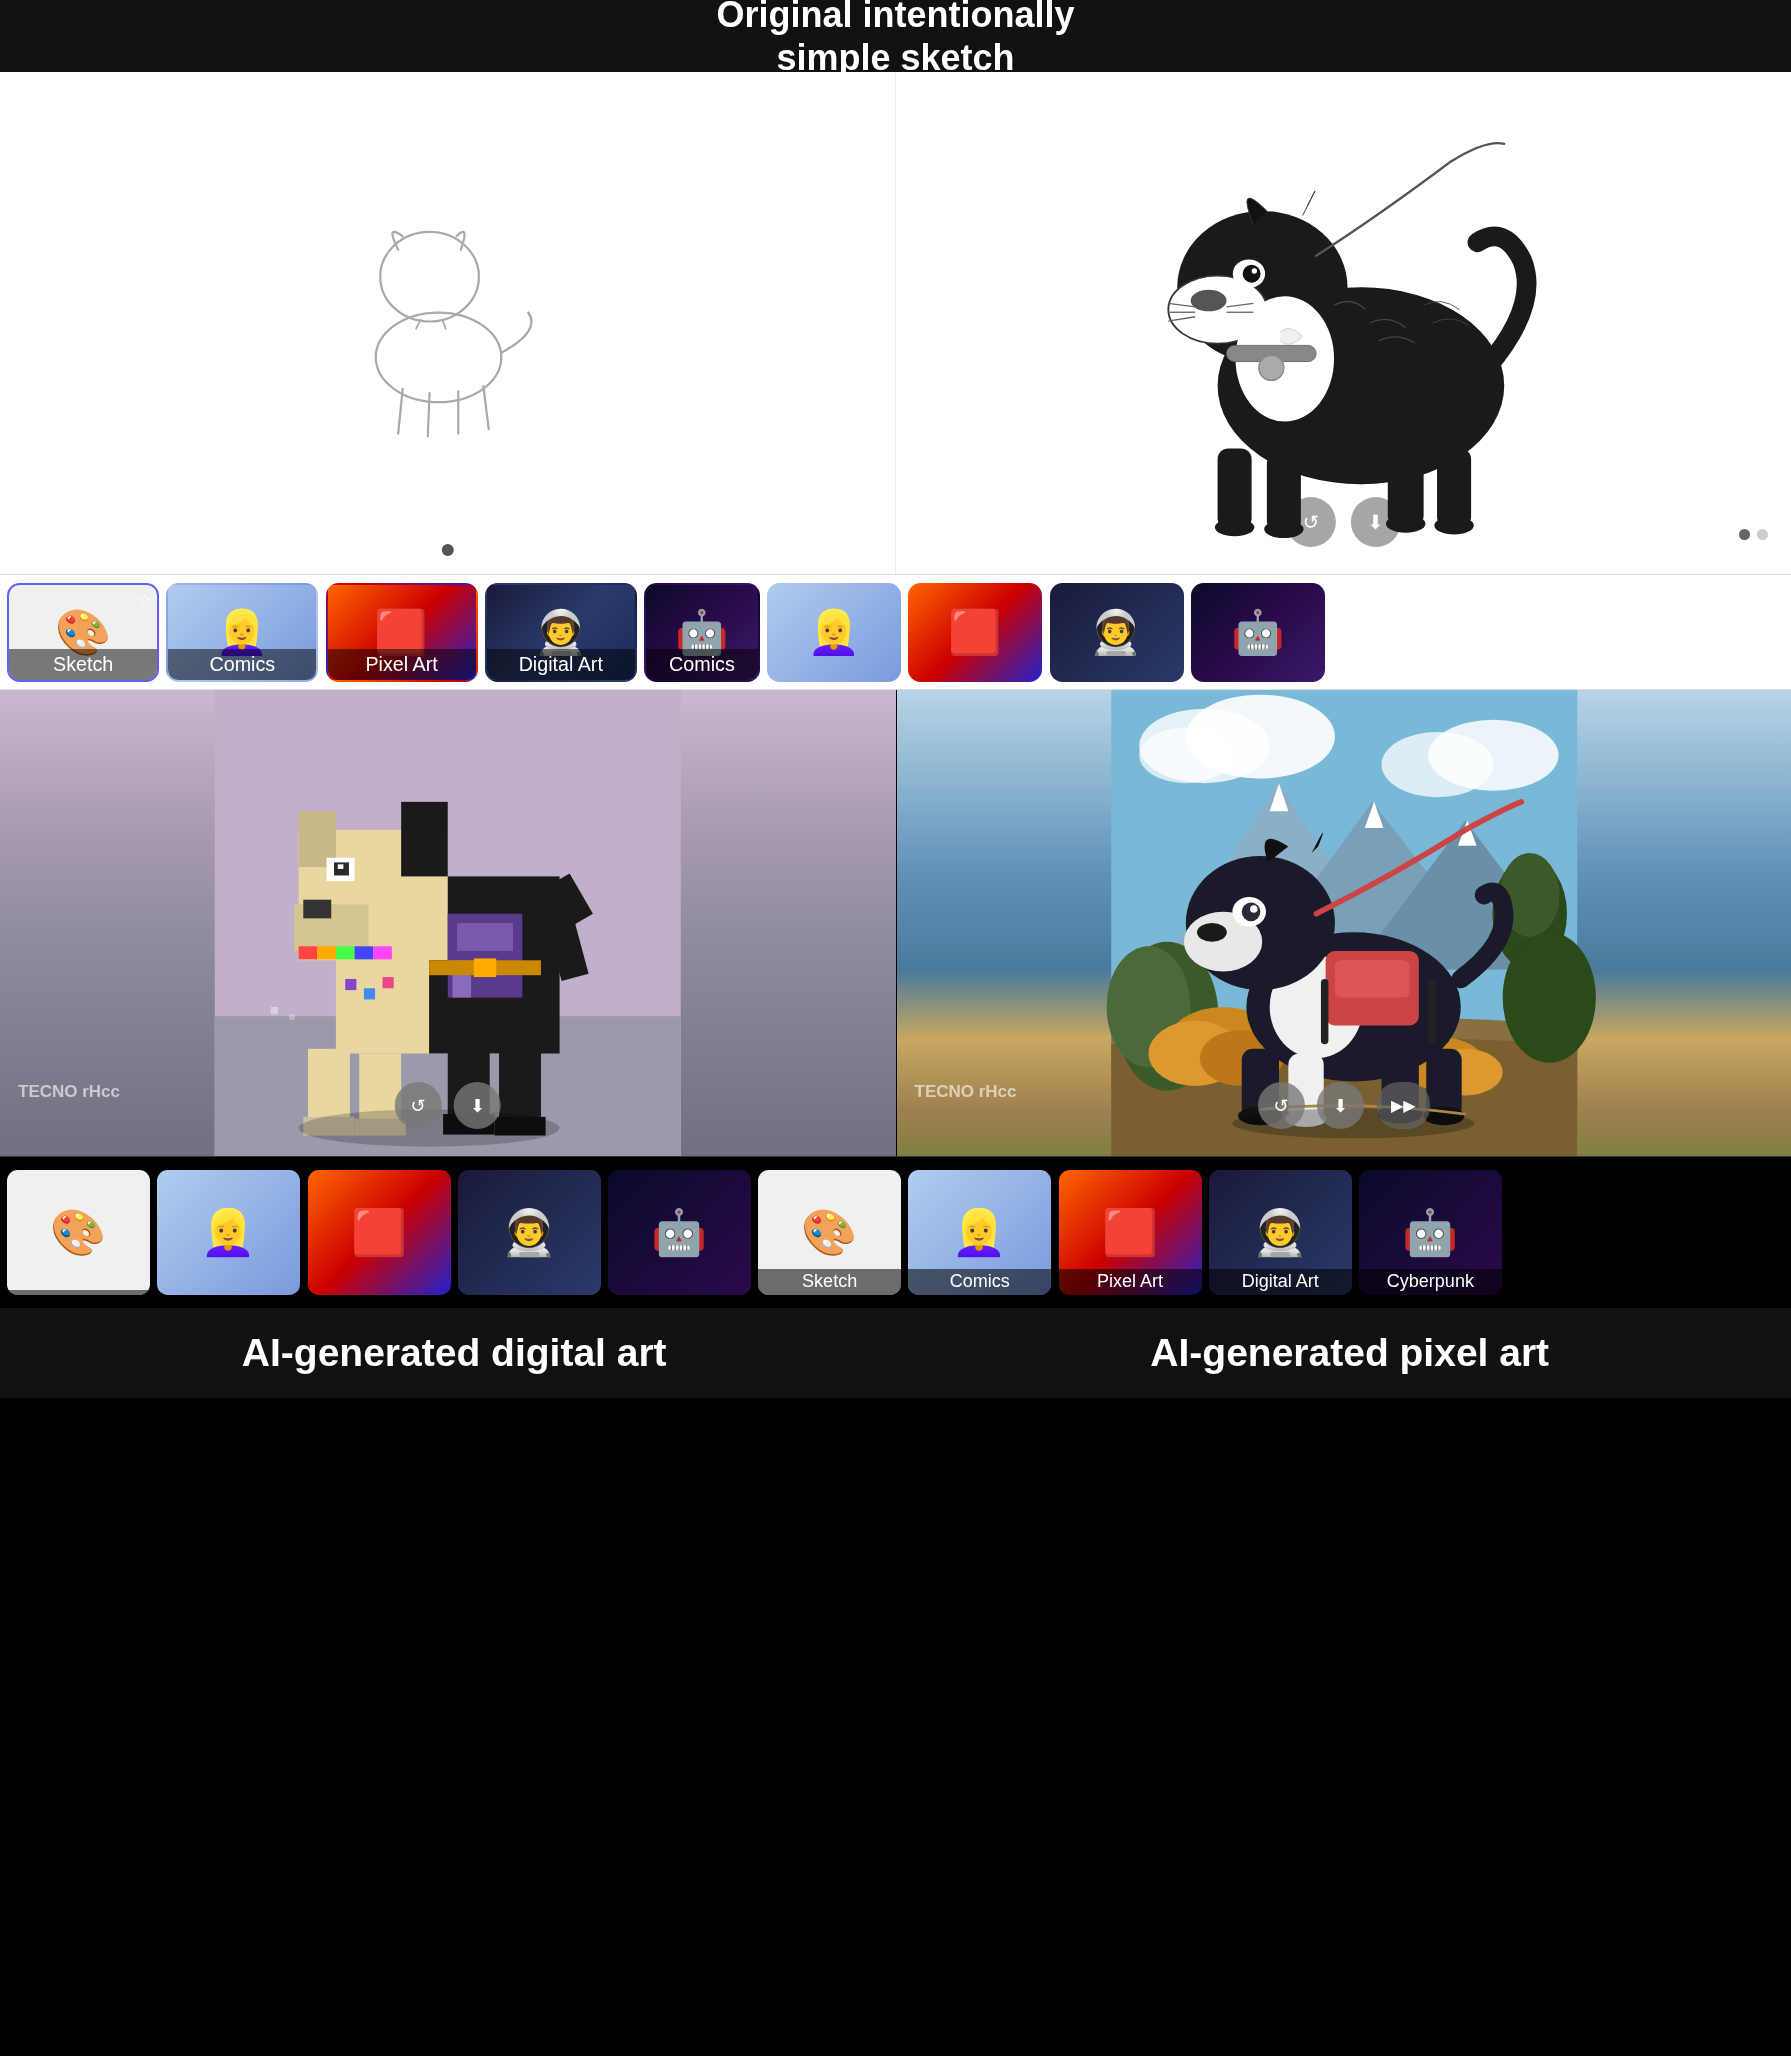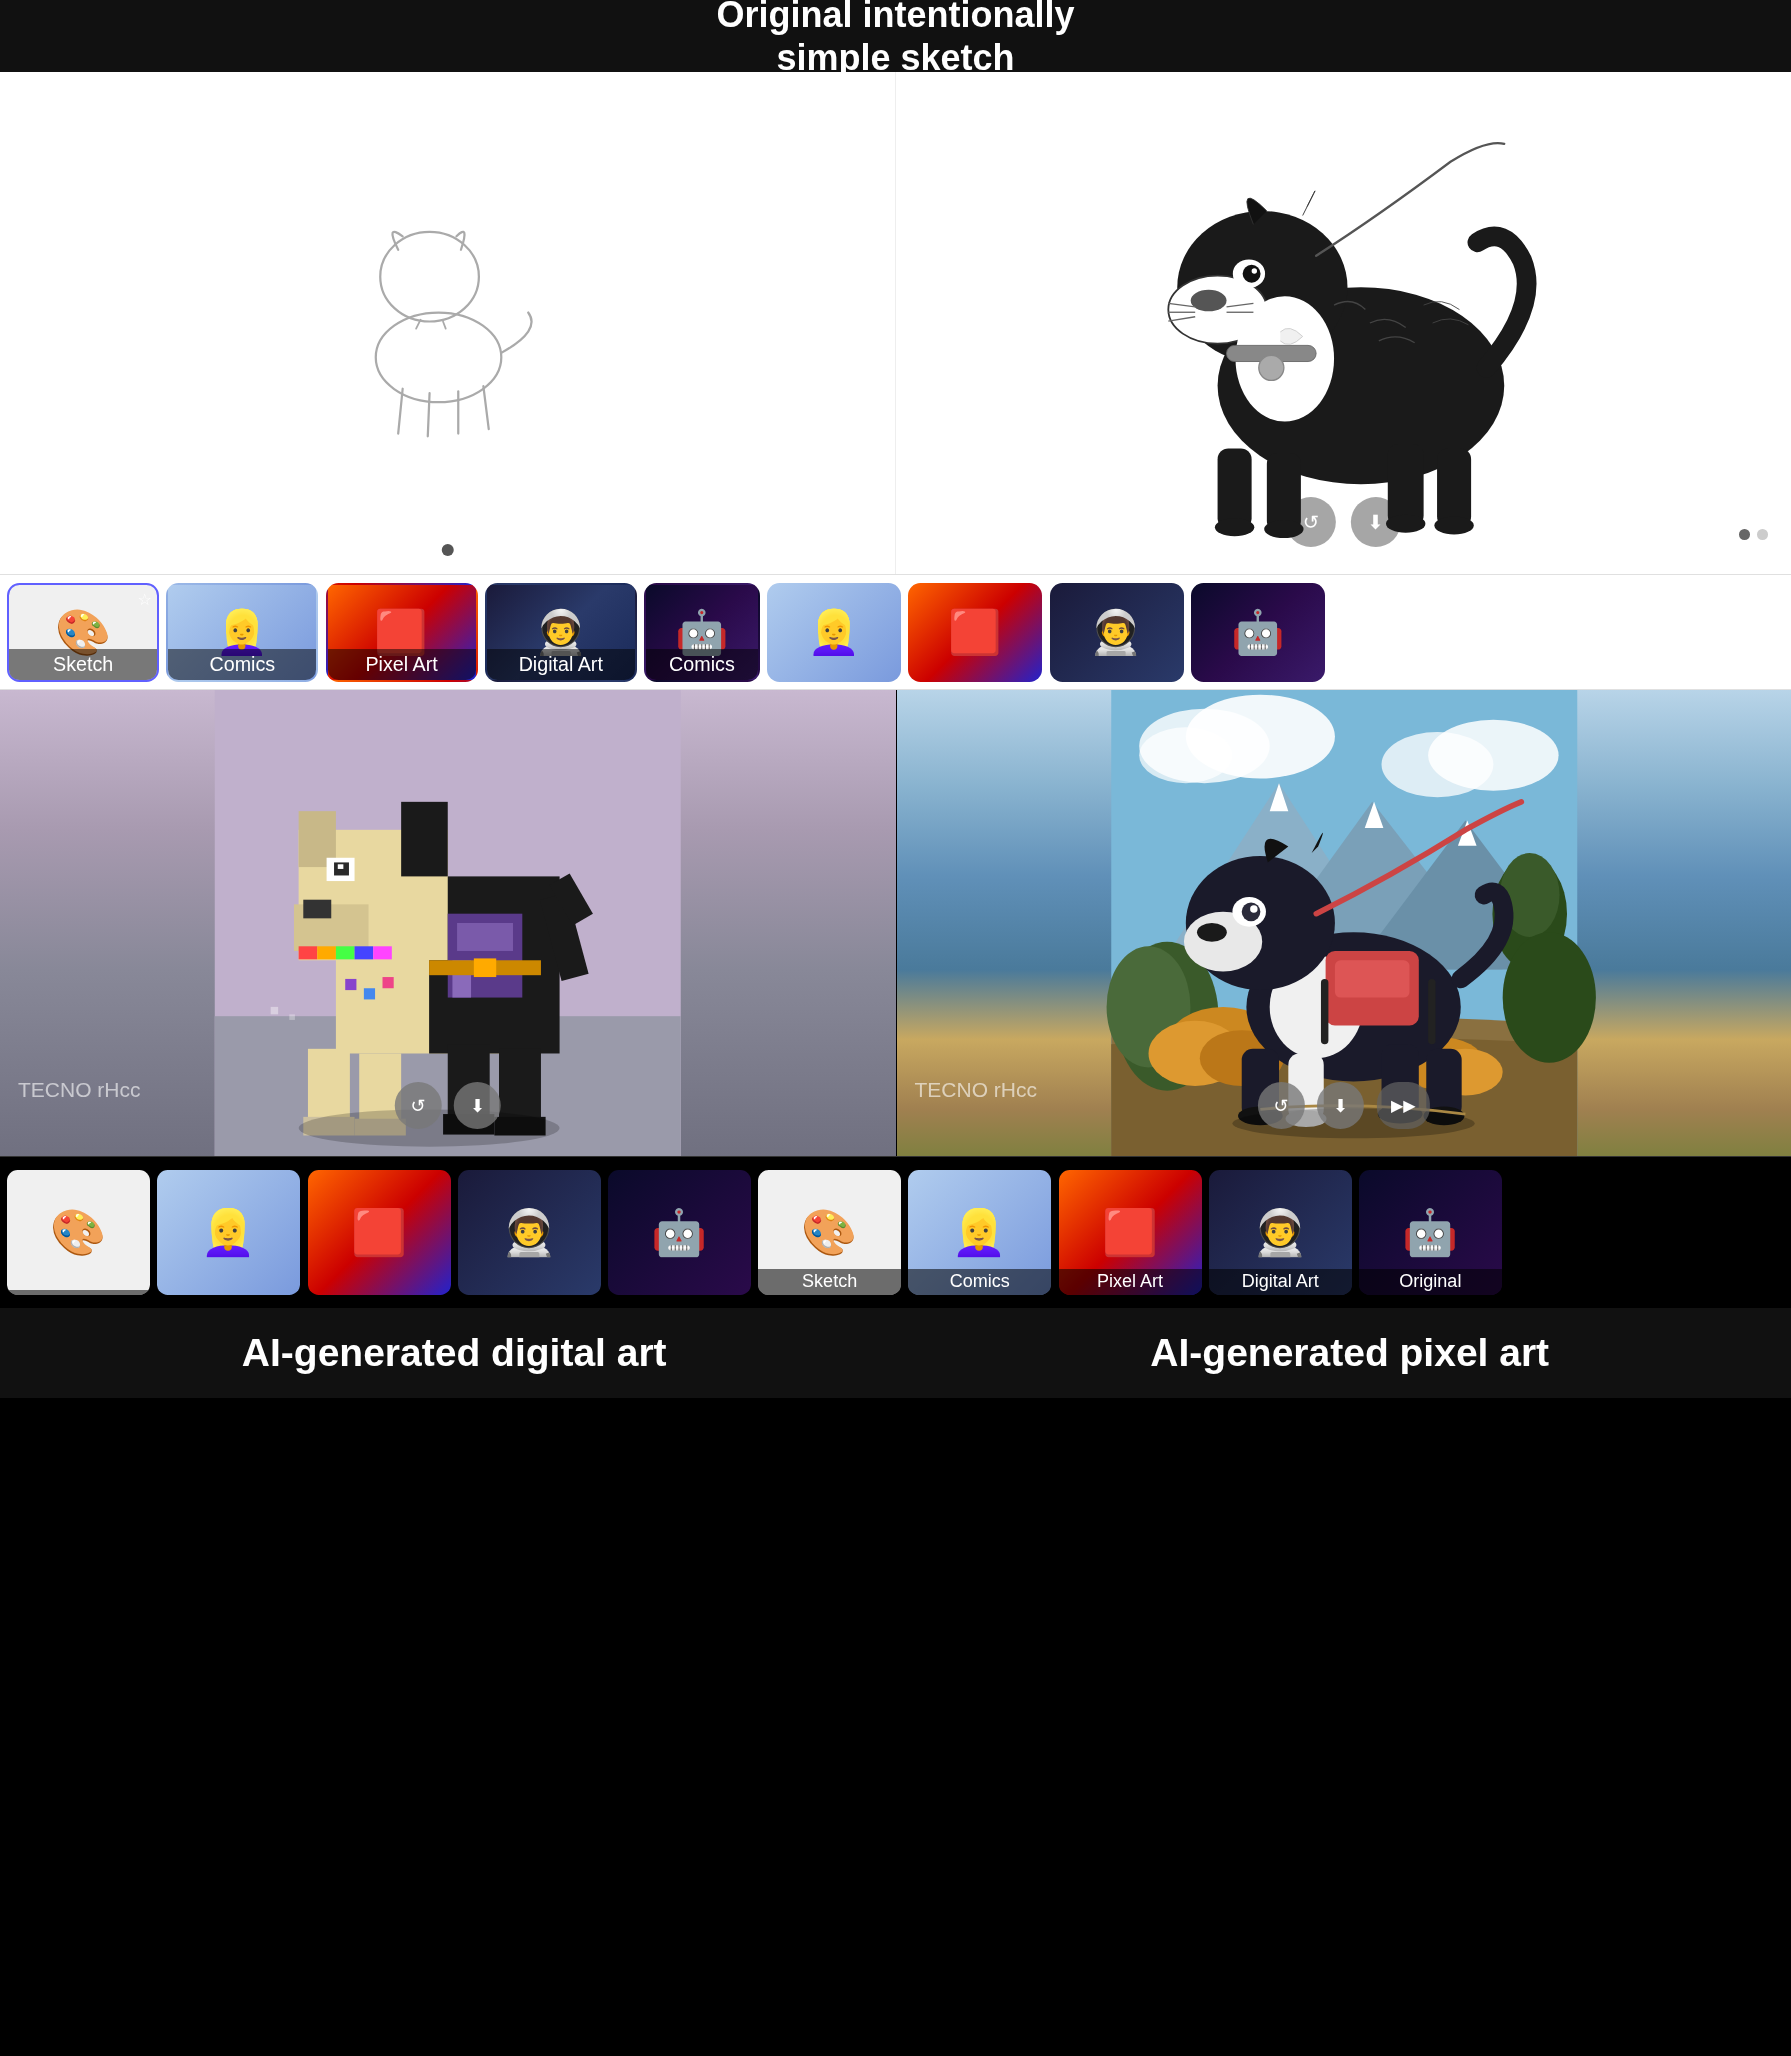--- a/index.html
+++ b/index.html
@@ -200,22 +200,22 @@
       background: linear-gradient(180deg, #b8d4e8 0%, #8ab4d0 20%, #6090b8 40%, #4a7a9b 60%, #c8a860 75%, #a08050 90%, #808040 100%);
       position: relative;
     }
 
     
     .watermark {
       position: absolute;
       bottom: 54px;
       left: 18px;
       color: rgba(255,255,255,0.6);
-      font-size: 21px;
-      font-weight: normal;
+      font-size: 17px;
+      font-weight: bold;
     }
 
     
     .bottom-strip {
       background: #000;
       width: 100%;
       height: 152px;
       display: flex;
       align-items: center;
       padding: 9px 7.2px;
@@ -669,21 +669,21 @@
   <div class="bottom-tab" style="background:linear-gradient(135deg,#ff6600,#cc0000,#2222cc); position:relative;">
     <div style="width:100%;height:100%;display:flex;align-items:center;justify-content:center;font-size:45px;">🟥</div>
     <div class="bottom-tab-label">Pixel Art</div>
   </div>
   <div class="bottom-tab" style="background:linear-gradient(135deg,#1a1a3a,#2a3a6a); position:relative;">
     <div style="width:100%;height:100%;display:flex;align-items:center;justify-content:center;font-size:45px;">👨‍🚀</div>
     <div class="bottom-tab-label">Digital Art</div>
   </div>
   <div class="bottom-tab" style="background:linear-gradient(135deg,#0a0a2a,#2a0a4a); position:relative;">
     <div style="width:100%;height:100%;display:flex;align-items:center;justify-content:center;font-size:45px;">🤖</div>
-    <div class="bottom-tab-label">Original</div>
+    <div class="bottom-tab-label">Cyberpunk</div>
   </div>
 </div>
 
 <div class="bottom-banner">
   <div class="bottom-banner-text">AI-generated digital art</div>
   <div class="bottom-banner-text">AI-generated pixel art</div>
 </div>
 
 
 </body></html>

